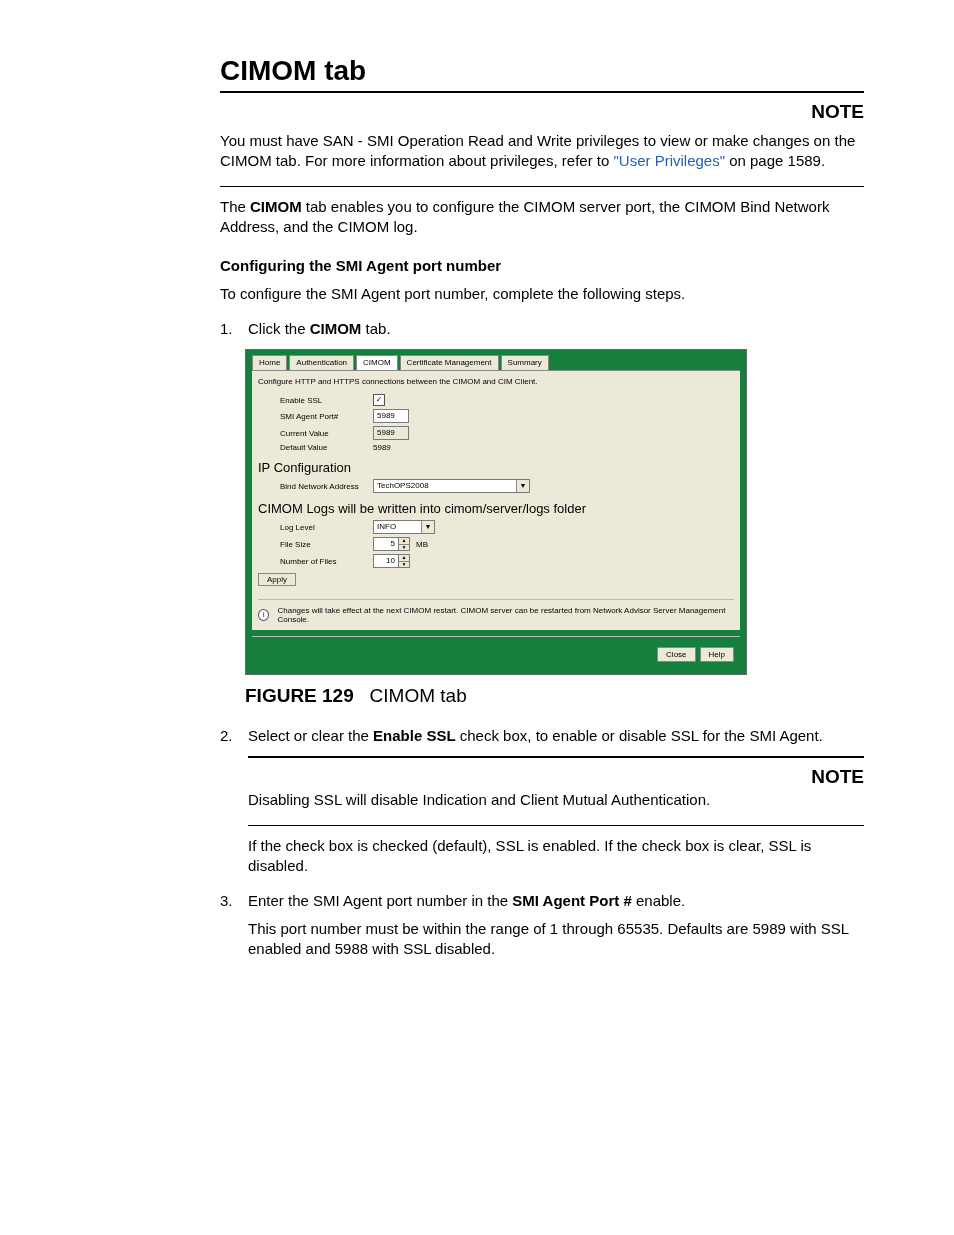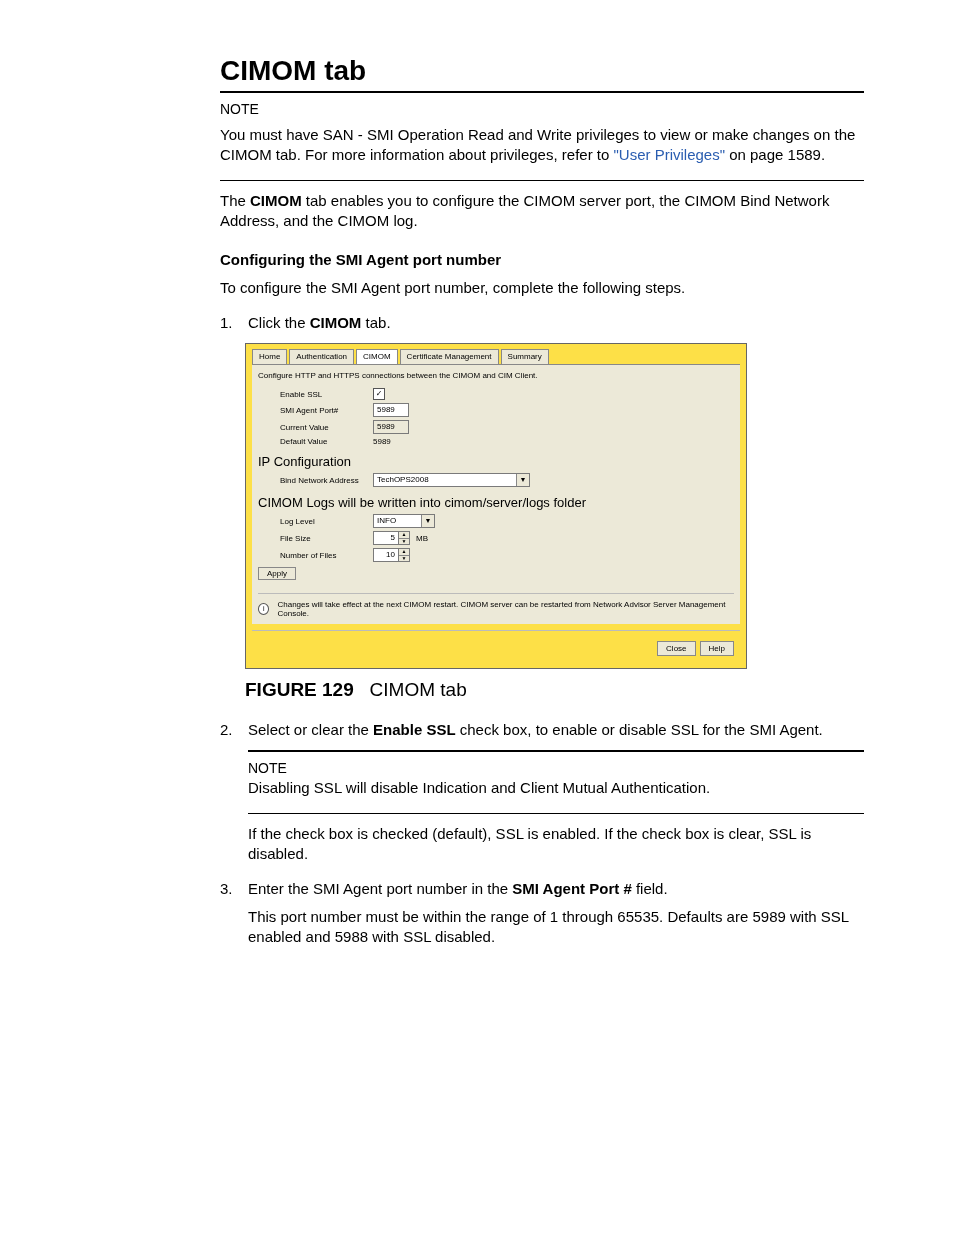--- a/index.html
+++ b/index.html
@@ -31,21 +31,21 @@
   }
   .content { margin-left: 130px; }
   h1.section-title {
     font-family: Arial, sans-serif;
     font-size: 28px;
     font-weight: bold;
     margin: 0 0 4px 0;
   }
   hr.thick { border: none; border-top: 2px solid #000; margin: 4px 0 8px 0; }
   hr.thin  { border: none; border-top: 1px solid #000; margin: 6px 0 10px 0; }
-  .note-label { font-weight: normal; font-size: 14px; }
+  .note-label { font-weight: bold; font-size: 19px; text-align: right; }
   .para { margin: 8px 0 14px 0; line-height: 1.35; }
   .link { color: #2a5db0; }
   h2.subhead {
     font-family: Arial, sans-serif;
     font-size: 15px;
     font-weight: bold;
     margin: 20px 0 10px 0;
   }
   .step {
     display: flex;
@@ -56,21 +56,21 @@
   .step .body { flex: 1; }
   .figure-caption { font-size: 19px; margin: 10px 0 18px 0; }
   .figure-caption .fig-label { font-weight: bold; }
   .bold { font-weight: bold; }
 
   
   .panel {
     width: 500px;
     margin-left: 25px;
     border: 1px solid #666;
-    background: #fde047;
+    background: #15803d;
     font-family: Tahoma, Arial, sans-serif;
     font-size: 8px;
     color: #000;
   }
   .tabs {
     display: flex;
     gap: 2px;
     padding: 5px 6px 0 6px;
   }
   .tab {
@@ -308,20 +308,20 @@
       <div class="note-label">NOTE</div>
       <div class="para" style="margin-top:2px">Disabling SSL will disable Indication and Client Mutual Authentication.</div>
       <hr class="thin">
       <div class="para">If the check box is checked (default), SSL is enabled. If the check box is clear, SSL is disabled.</div>
     </div>
 
     <div class="step">
       <div class="num">3.</div>
       <div class="body">
         <div>
-          <span>Enter the SMI Agent port number in the </span><span class="bold">SMI Agent Port #</span><span> field.</span>
+          <span>Enter the SMI Agent port number in the </span><span class="bold">SMI Agent Port #</span><span> enable.</span>
         </div>
         <div class="para">This port number must be within the range of 1 through 65535. Defaults are 5989 with SSL enabled and 5988 with SSL disabled.</div>
       </div>
     </div>
 
   </div>
 </div>
 
 </body></html>

